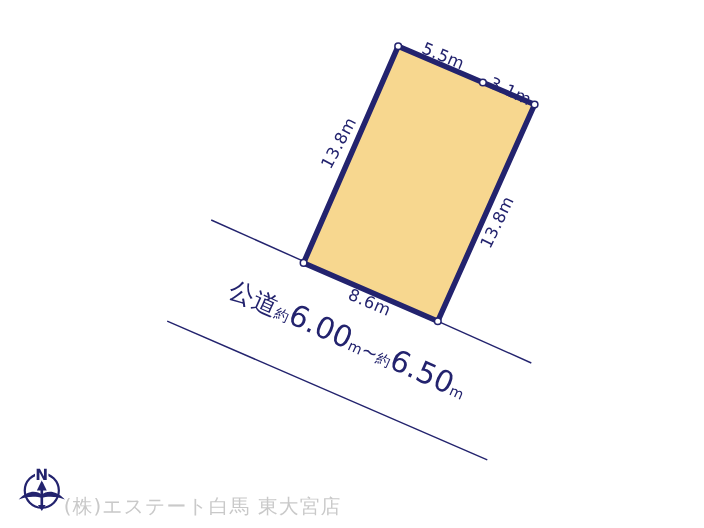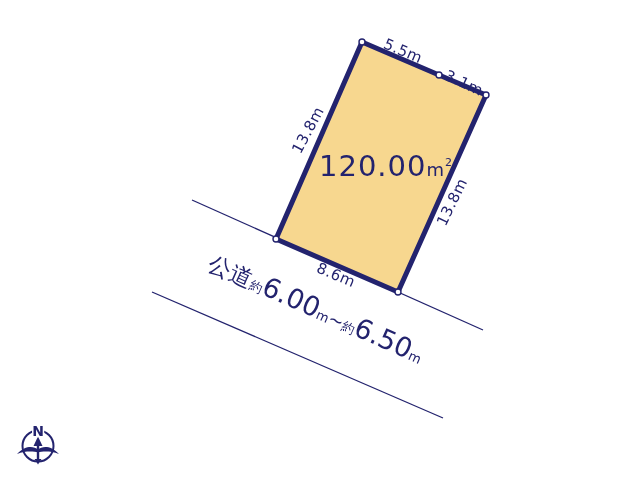--- a/index.html
+++ b/index.html
@@ -85,29 +85,27 @@
   <div class="dim-label" style="left:403px; top:51px; transform:translate(-50%,-50%) rotate(23deg);">5.5m</div>
 
   <div class="dim-label" style="left:464px; top:83px; transform:translate(-50%,-50%) rotate(25deg);">3.1m</div>
 
   <div class="dim-label" style="left:308px; top:130px; transform:translate(-50%,-50%) rotate(-62deg);">13.8m</div>
 
   <div class="dim-label" style="left:452px; top:202px; transform:translate(-50%,-50%) rotate(-64deg);">13.8m</div>
 
   <div class="dim-label" style="left:336px; top:275px; transform:translate(-50%,-50%) rotate(23deg);">8.6m</div>
 
-  <div class="area-label">
-    <span>120.00</span><span class="unit"><span>m</span><sup>2</sup></span>
-  </div>
 
   <div class="road-label">
     <span class="big-kanji">公道</span>
     <span class="small">約</span>
     <span class="num">6.00</span>
     <span class="unit">m</span>
     <span class="tilde">~</span>
     <span class="small">約</span>
     <span class="num">6.50</span>
     <span class="unit">m</span>
   </div>
 
+  <div class="company-label">(株)エステート白馬 東大宮店</div>
 
 </div>
 
 </body></html>

